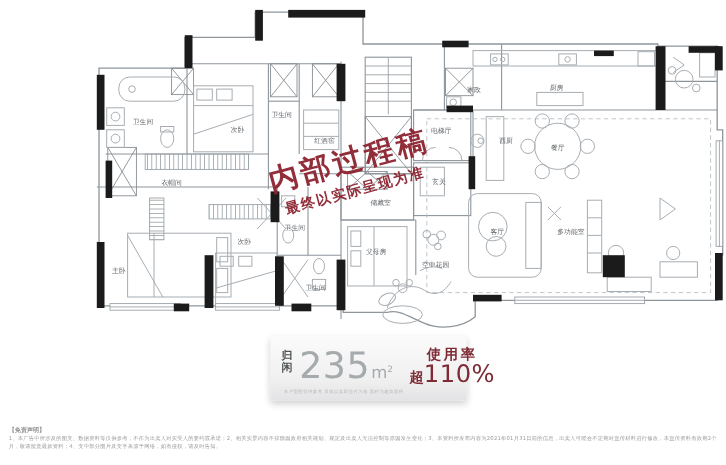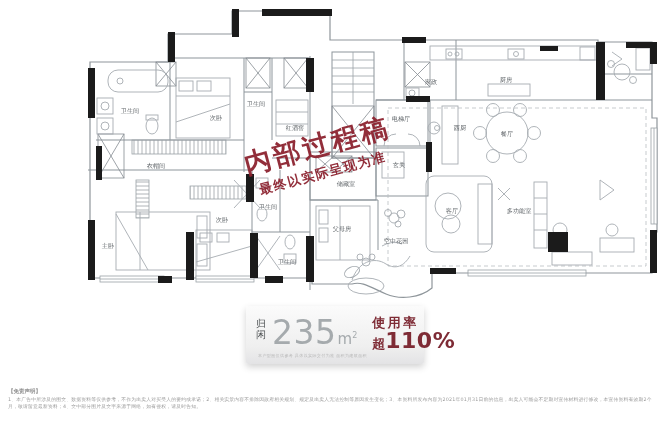--- a/index.html
+++ b/index.html
@@ -20,36 +20,36 @@
   
   .badge{
     position:absolute;left:246px;top:306px;width:178px;height:58px;
     background:linear-gradient(180deg,#fbfbfb 0%,#efefef 70%,#e3e3e5 100%);
     box-shadow:0 3px 7px rgba(0,0,0,.18);border-radius:2px;
     display:flex;align-items:center;padding:0 10px;box-sizing:border-box;
   }
   .badge-left{display:flex;align-items:flex-end;}
   .badge-name{
     width:13px;font-size:10px;line-height:1.15;color:#4e5254;
-    word-break:break-all;margin:0 3px 14px 0;font-weight:normal;
+    word-break:break-all;margin:0 3px 14px 0;font-weight:bold;
   }
   .badge-area{display:flex;align-items:flex-end;margin-bottom:6px;}
   .area-num{font-size:33px;line-height:1;color:#a5aaad;letter-spacing:.5px;}
   .area-unit{font-size:15px;line-height:1;color:#a5aaad;margin:12px 0 2px 1px;}
   .area-unit sup{font-size:8px;}
   .badge-fineprint{
     position:absolute;left:12px;bottom:6px;font-size:4px;color:#b9b9b9;
     letter-spacing:.4px;white-space:nowrap;
   }
   .badge-divider{width:1px;height:36px;background:#c7c9cc;margin:0 9px 4px 6px;}
   .badge-right{color:#7e2b35;line-height:1.05;margin-bottom:2px;}
-  .usage-label{font-size:13px;font-weight:bold;letter-spacing:2.5px;display:block;}
+  .usage-label{font-size:13px;font-weight:bold;letter-spacing:2.5px;display:block;text-align:center;}
   .usage-row{display:flex;align-items:flex-end;}
   .usage-prefix{font-size:13px;font-weight:bold;margin-bottom:2px;}
-  .usage-value{font-size:22px;font-weight:bold;letter-spacing:.5px;text-align:center;}
+  .usage-value{font-size:22px;font-weight:normal;letter-spacing:.5px;text-align:center;}
   
   .disclaimer{position:absolute;left:8px;top:388px;width:646px;color:#9b9b9b;}
   .disclaimer-heading{font-size:5.5px;color:#8f8f8f;font-weight:bold;margin-bottom:1px;}
   .disclaimer-body{font-size:4.8px;line-height:1.55;letter-spacing:.2px;}
 </style>
 </head>
 <body>
 
 <div class="stage">
 

